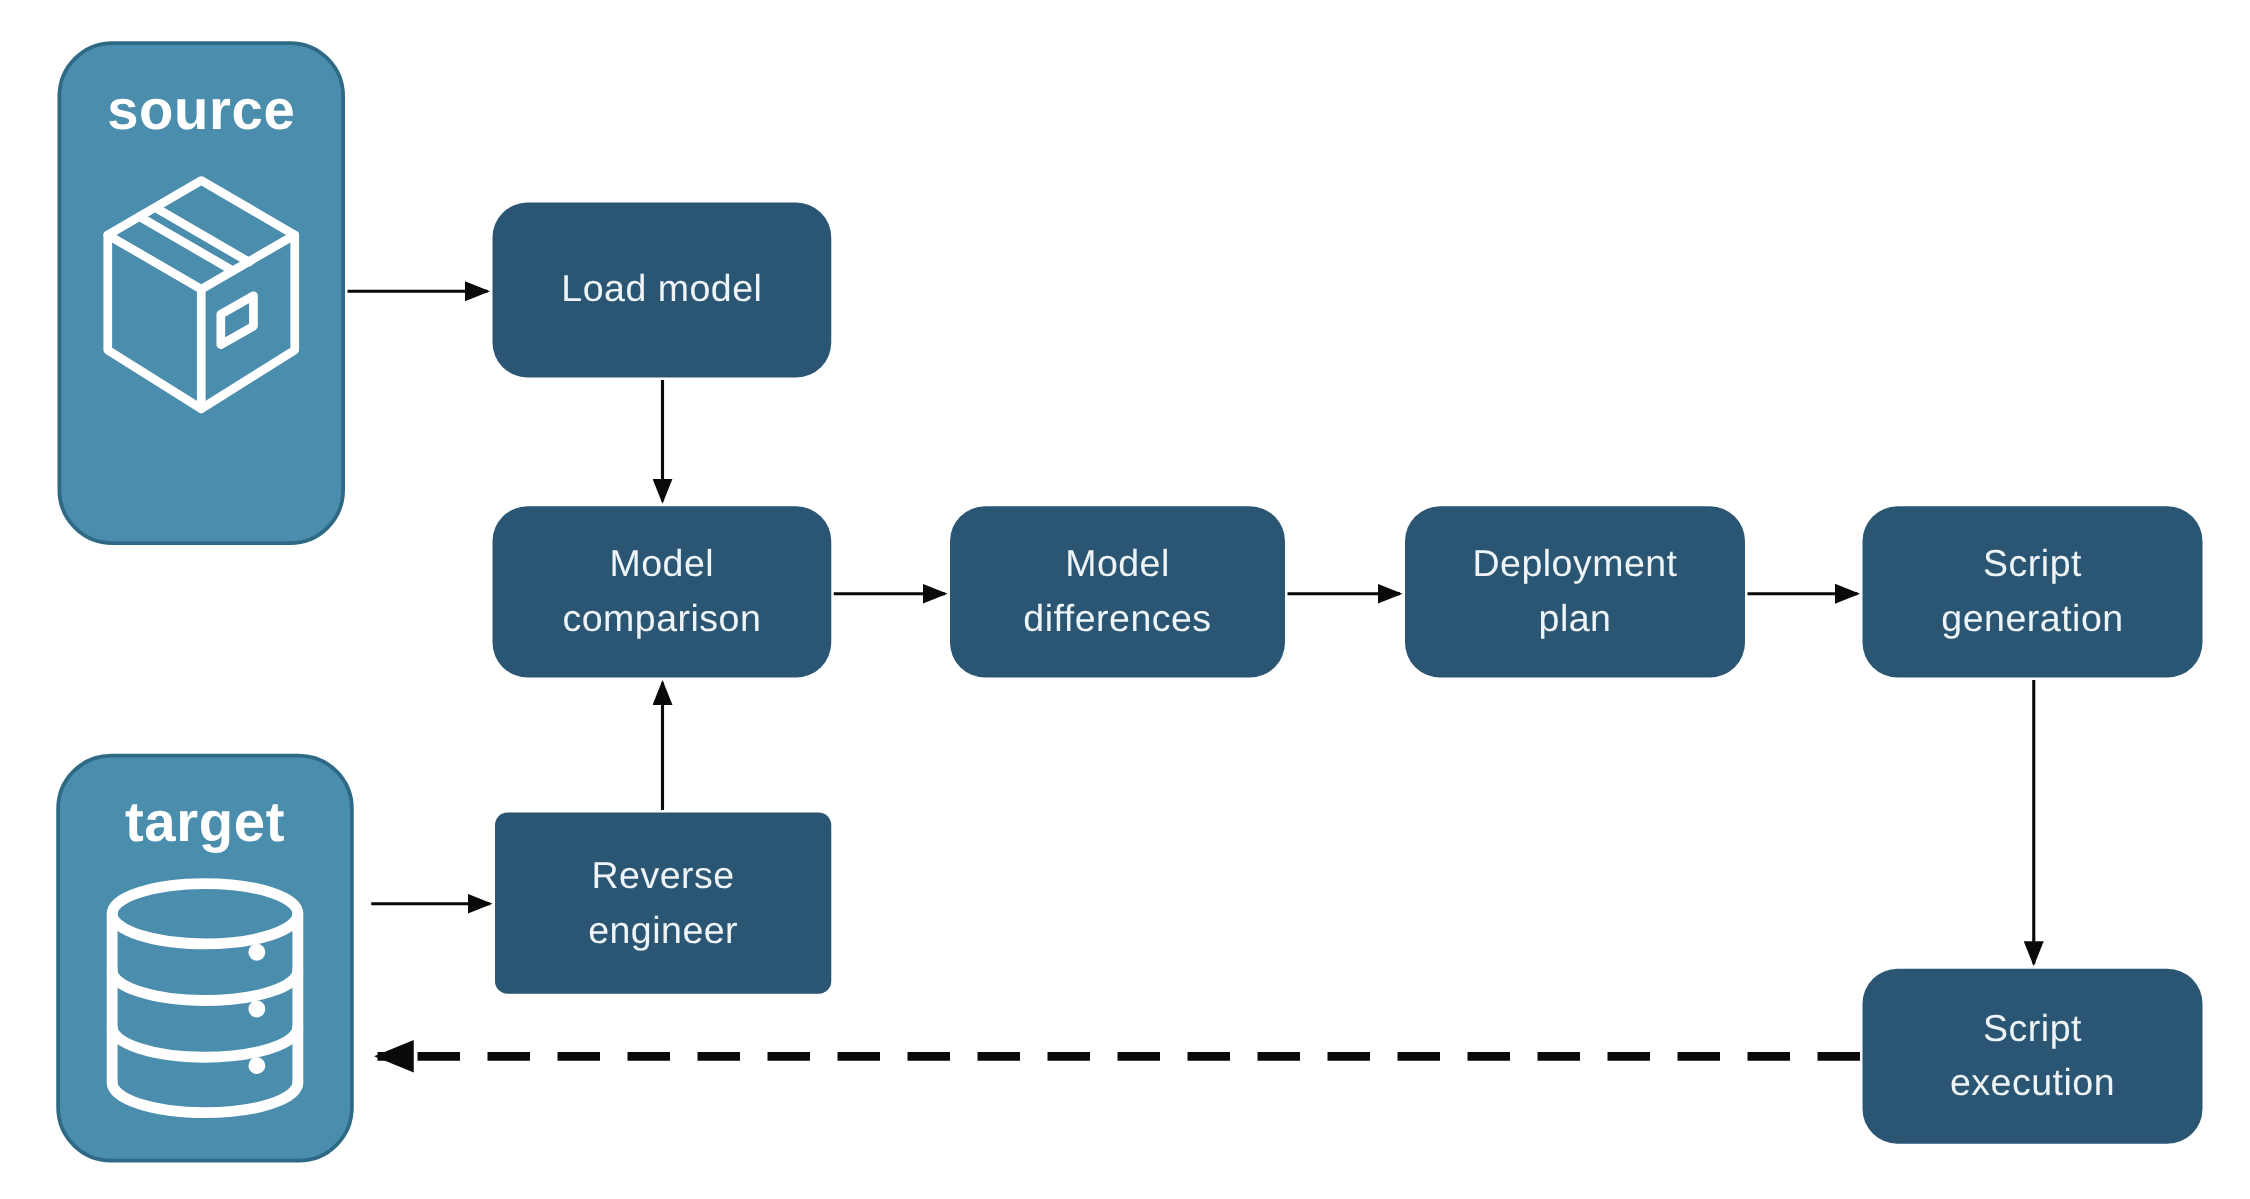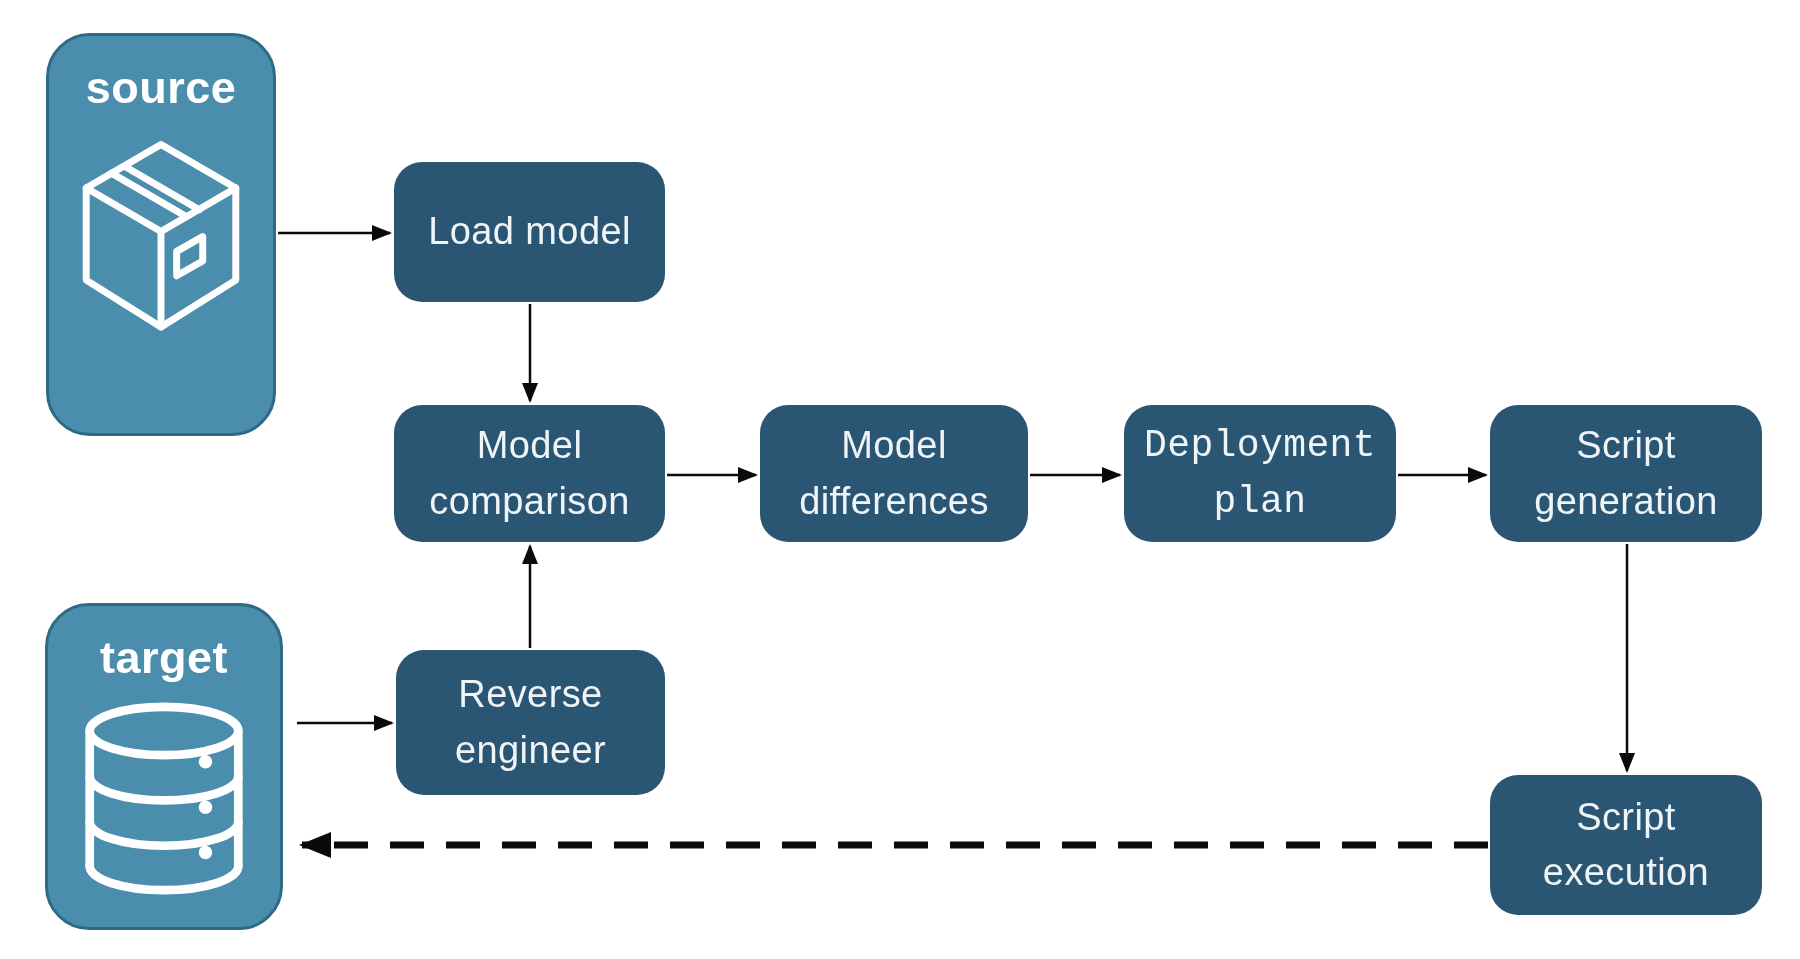--- a/index.html
+++ b/index.html
@@ -25,21 +25,21 @@
   .edges .thick-dashed{stroke-width:7px;stroke-dasharray:34 22;}
   .node{
     position:absolute;
     background:var(--node-fill);
     border-radius:28px;
     display:flex;align-items:center;justify-content:center;
     text-align:center;
   }
   .node-label{
     color:var(--node-text);
-    font-size:38px;
+    font-size:30px;
     letter-spacing:.4px;
     line-height:1.45;
     white-space:pre-line;
   }
   .endpoint{
     position:absolute;
     background:var(--endpoint-fill);
     border:3px solid var(--endpoint-border);
     border-radius:44px;
     display:flex;flex-direction:column;align-items:center;
@@ -57,23 +57,23 @@
   #ep-source{left:46px;top:33px;width:230px;height:403px;}
   #ep-source .endpoint-label{margin-top:26px;}
   #ep-source .icon{margin-top:20px;}
   #ep-target{left:45px;top:603px;width:238px;height:327px;}
   #ep-target .endpoint-label{margin-top:26px;}
   #ep-target .icon{margin-top:18px;}
 
   #n-load-model       {left:394px; top:162px; width:271px; height:140px;}
   #n-model-comparison {left:394px; top:405px; width:271px; height:137px;}
   #n-model-differences{left:760px; top:405px; width:268px; height:137px;}
-  #n-deployment-plan  {left:1124px;top:405px; width:272px; height:137px;font-family:Liberation Mono, monospace;}
+  #n-deployment-plan  {left:1124px;top:405px; width:272px; height:137px;}
   #n-script-generation{left:1490px;top:405px; width:272px; height:137px;}
-  #n-reverse-engineer {left:396px; top:650px; width:269px; height:145px;}
+  #n-reverse-engineer {left:396px; top:650px; width:269px; height:145px;border-radius:10px;}
   #n-script-execution {left:1490px;top:775px; width:272px; height:140px;}
 </style>
 </head>
 <body>
 
 <div class="canvas">
 
   <svg class="edges" viewBox="0 0 1800 959" xmlns="http://www.w3.org/2000/svg">
     <defs>
       <marker id="ah" markerUnits="userSpaceOnUse" markerWidth="20" markerHeight="16" refX="18" refY="8" orient="auto">

